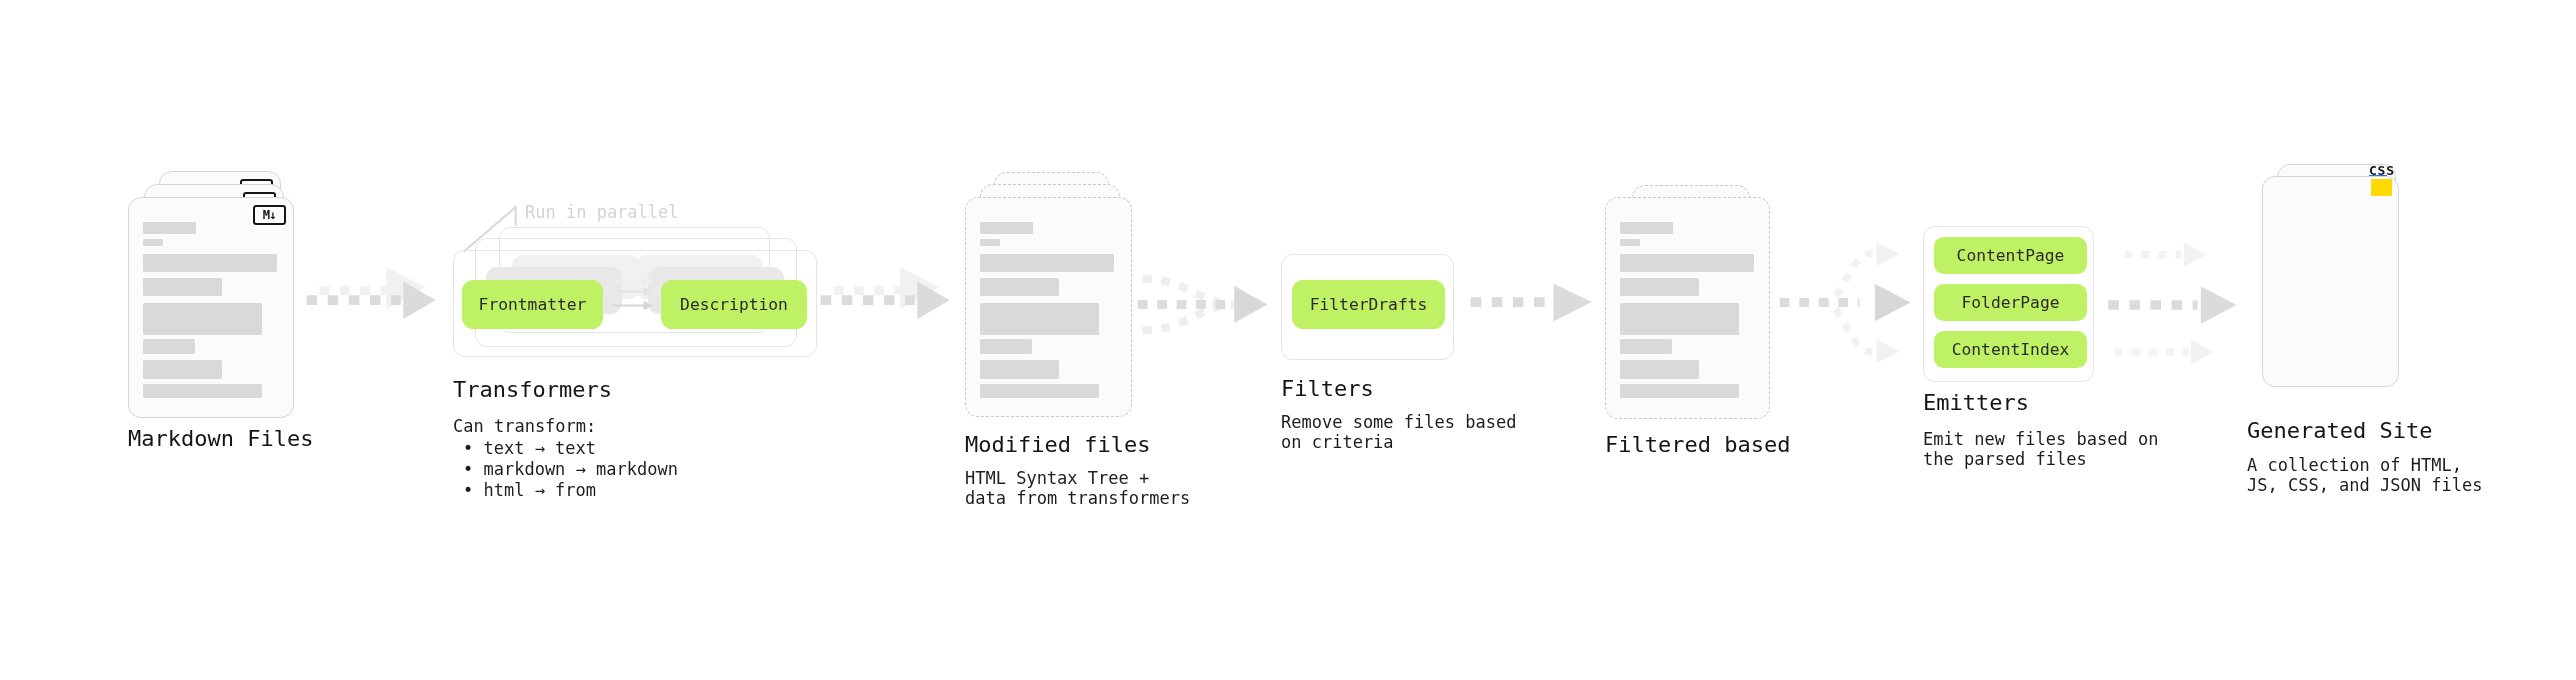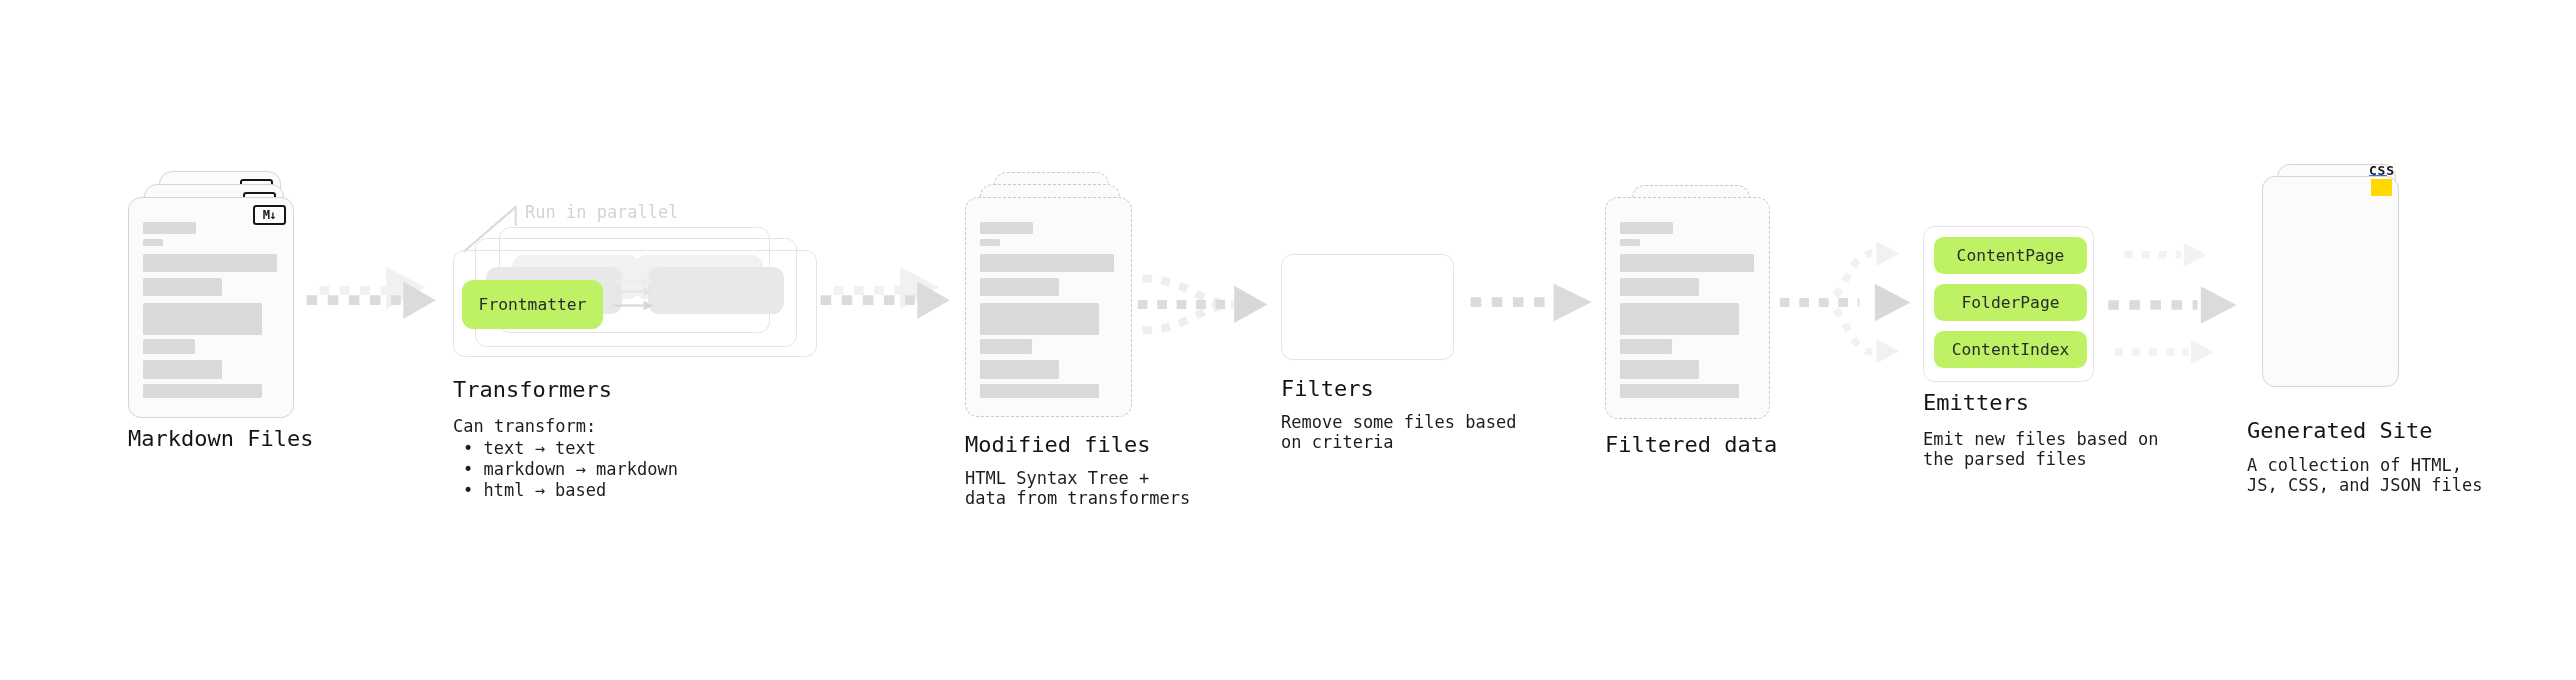--- a/index.html
+++ b/index.html
@@ -90,39 +90,40 @@
 
   <div class="obox" style="left:499px;top:227px;width:271px;height:106px;"></div>
   <div class="obox" style="left:475px;top:238px;width:322px;height:109px;"></div>
   <div class="obox" style="left:453px;top:250px;width:364px;height:107px;"></div>
 
   <div class="pill ghost2" style="left:512px;top:255px;width:128px;height:44px;"></div>
   <div class="pill ghost2" style="left:635px;top:255px;width:128px;height:44px;"></div>
   <div class="pill ghost1" style="left:486px;top:267px;width:136px;height:47px;"></div>
   <div class="pill ghost1" style="left:648px;top:267px;width:136px;height:47px;"></div>
   <div class="pill" style="left:462px;top:280px;width:141px;height:49px;text-align:center;">Frontmatter</div>
+  <div class="pill" style="left:661px;top:280px;width:146px;height:49px;">Description</div>
 
   <svg class="abs" style="left:612px;top:275px" width="42" height="13" viewBox="0 0 52 16">
     <line x1="1" y1="8" x2="39" y2="8" stroke="#ededed" stroke-width="2.5"></line>
     <polygon points="39,2 39,14 51,8" fill="#ededed"></polygon>
   </svg>
   <svg class="abs" style="left:612px;top:285px" width="42" height="13" viewBox="0 0 52 16">
     <line x1="1" y1="8" x2="39" y2="8" stroke="#e4e4e4" stroke-width="2.5"></line>
     <polygon points="39,2 39,14 51,8" fill="#e4e4e4"></polygon>
   </svg>
   <svg class="abs" style="left:612px;top:299px" width="42" height="13" viewBox="0 0 52 16">
     <line x1="1" y1="8" x2="39" y2="8" stroke="#d6d6d6" stroke-width="2.5"></line>
     <polygon points="39,2 39,14 51,8" fill="#d6d6d6"></polygon>
   </svg>
 
   <div class="stage-label" style="left:453px;top:377px;">Transformers</div>
   <div class="note" style="left:453px;top:416px;">Can transform:</div>
   <div class="note" style="left:463px;top:438px;text-align:center;">• text → text</div>
   <div class="note" style="left:463px;top:459px;">• markdown → markdown</div>
-  <div class="note" style="left:463px;top:480px;">• html → based</div>
+  <div class="note" style="left:463px;top:480px;">• html → from</div>
 
   <svg class="abs" style="left:819px;top:262px" width="138" height="61" viewBox="0 0 170 75">
     <line x1="18" y1="35" x2="104" y2="35" stroke="#f1f1f1" stroke-width="11" stroke-dasharray="12 13"></line>
     <polygon points="100,6 100,58 148,31" fill="#f1f1f1"></polygon>
     <line x1="2" y1="47" x2="118" y2="47" stroke="#dbdbdb" stroke-width="12" stroke-dasharray="13 13"></line>
     <polygon points="121,24 121,70 161,47" fill="#dbdbdb"></polygon>
   </svg>
 
   <div class="card dashed" style="left:994px;top:172px;width:115px;height:219px;"></div>
   <div class="card dashed" style="left:980px;top:184px;width:140px;height:219px;"></div>
@@ -141,41 +142,42 @@
   <div class="note" style="left:965px;top:488px;">data from transformers</div>
 
   <svg class="abs" style="left:1136px;top:268px" width="138" height="77" viewBox="0 0 170 95">
     <path d="M 8,13 C 62,13 80,45 120,45" fill="none" stroke="#eeeeee" stroke-width="10" stroke-dasharray="11 12"></path>
     <path d="M 8,77 C 62,77 80,45 120,45" fill="none" stroke="#eeeeee" stroke-width="10" stroke-dasharray="11 12"></path>
     <line x1="2" y1="45" x2="116" y2="45" stroke="#dcdcdc" stroke-width="11" stroke-dasharray="12 12"></line>
     <polygon points="121,22 121,68 162,45" fill="#d8d8d8"></polygon>
   </svg>
 
   <div class="obox" style="left:1281px;top:254px;width:173px;height:106px;"></div>
+  <div class="pill" style="left:1292px;top:280px;width:153px;height:49px;">FilterDrafts</div>
   <div class="stage-label" style="left:1281px;top:376px;">Filters</div>
   <div class="note" style="left:1281px;top:412px;">Remove some files based</div>
   <div class="note" style="left:1281px;top:432px;">on criteria</div>
 
   <svg class="abs" style="left:1469px;top:276px" width="126" height="53" viewBox="0 0 155 65">
     <line x1="2" y1="32" x2="100" y2="32" stroke="#dbdbdb" stroke-width="12" stroke-dasharray="13 13"></line>
     <polygon points="104,9 104,56 151,32" fill="#dbdbdb"></polygon>
   </svg>
 
   <div class="card dashed" style="left:1632px;top:185px;width:118px;height:219px;"></div>
   <div class="card dashed" style="left:1605px;top:197px;width:165px;height:222px;">
     <div class="bar b1"></div>
     <div class="bar b2"></div>
     <div class="bar b3"></div>
     <div class="bar b4"></div>
     <div class="bar b5"></div>
     <div class="bar b6"></div>
     <div class="bar b7"></div>
     <div class="bar b8"></div>
   </div>
-  <div class="stage-label" style="left:1605px;top:432px;">Filtered data</div>
+  <div class="stage-label" style="left:1605px;top:432px;">Filtered based</div>
 
   <svg class="abs" style="left:1778px;top:240px" width="140" height="134" viewBox="0 0 172 165">
     <path d="M 52,77 C 84,77 84,18 116,16" fill="none" stroke="#f1f1f1" stroke-width="9" stroke-dasharray="10 11"></path>
     <polygon points="121,2 121,32 149,17" fill="#f1f1f1"></polygon>
     <path d="M 52,77 C 84,77 84,136 116,138" fill="none" stroke="#f1f1f1" stroke-width="9" stroke-dasharray="10 11"></path>
     <polygon points="121,122 121,152 149,137" fill="#f1f1f1"></polygon>
     <line x1="2" y1="77" x2="100" y2="77" stroke="#dcdcdc" stroke-width="11" stroke-dasharray="12 12"></line>
     <polygon points="119,54 119,100 163,77" fill="#d8d8d8"></polygon>
   </svg>
 

